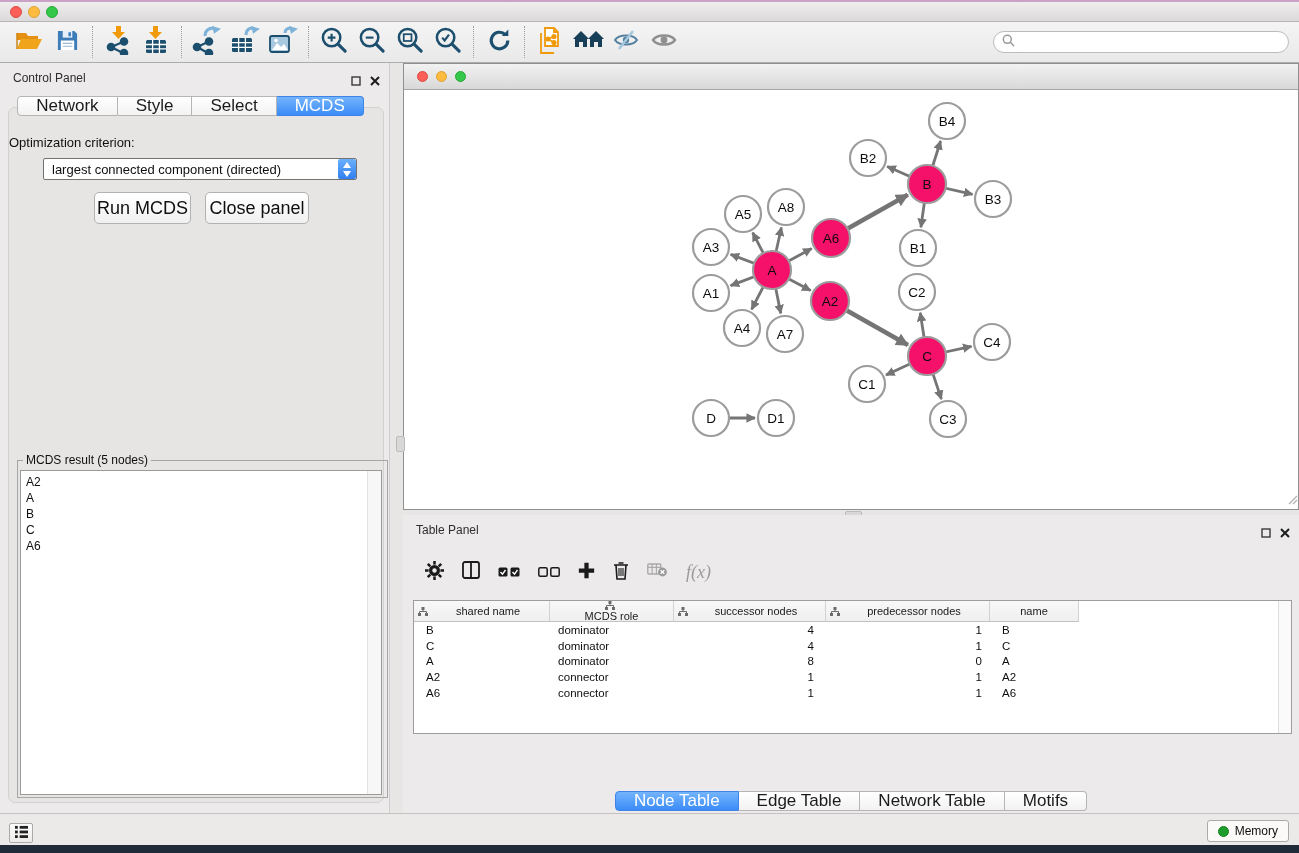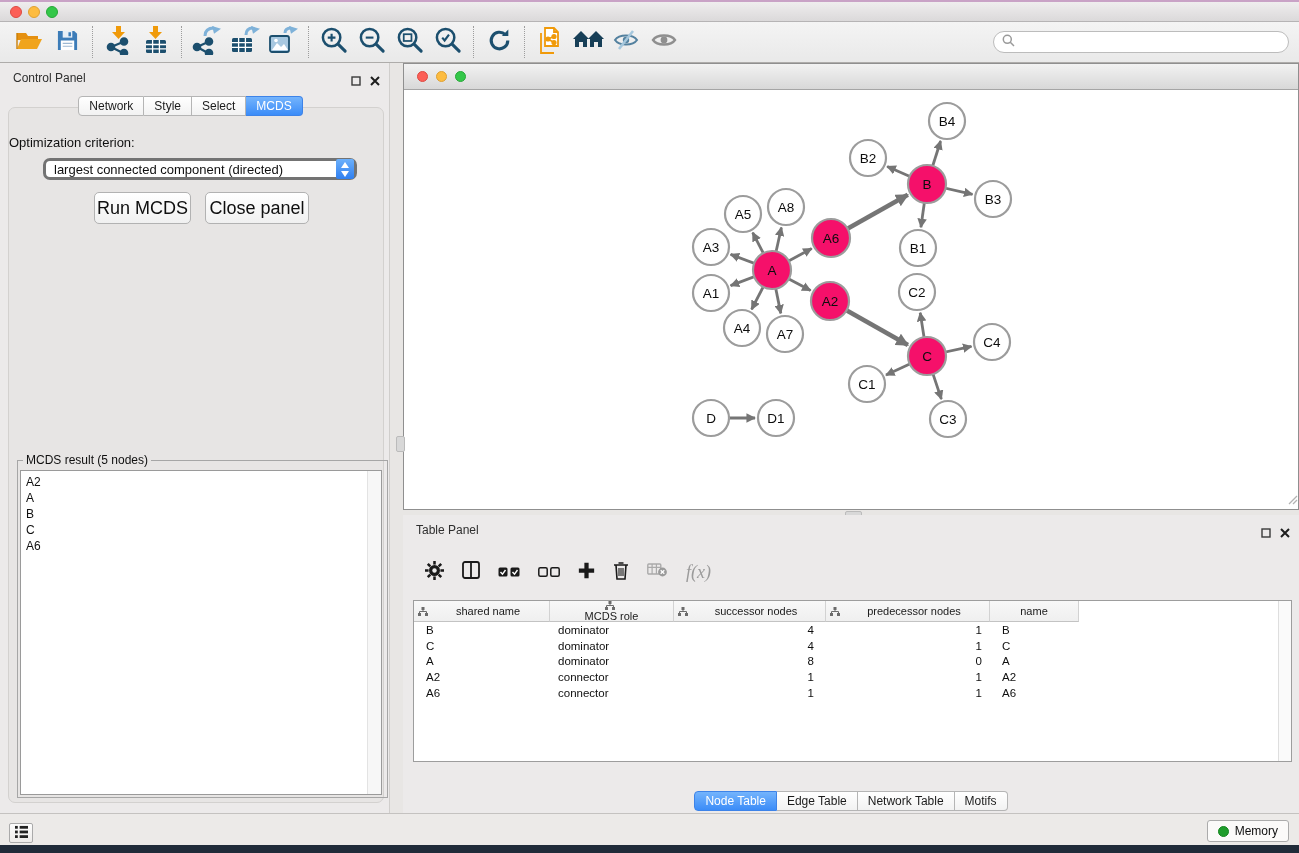--- a/index.html
+++ b/index.html
@@ -23,30 +23,30 @@
   #search-box{margin-left:auto;width:296px;height:22px;box-sizing:border-box;border:1px solid #bcbcbc;
     border-radius:12px;background:#fff;display:flex;align-items:center;padding:0 8px;gap:5px}
   #search-box input{border:none;outline:none;flex:1;font-size:13px;background:transparent;
     font-family:"Liberation Sans","DejaVu Sans",sans-serif}
   
   #control-panel{position:absolute;left:0;top:63px;width:390px;height:750px;background:#eceaea;
     border-right:1px solid #d0cecc;box-sizing:border-box}
   .panel-title{position:absolute;left:13px;top:8px;font-size:12px;color:#2e2e2e}
   .panel-icons{position:absolute;right:9px;top:9px;display:flex;gap:9px;align-items:center}
   #cp-tabs{position:absolute;left:0;right:8px;top:33px;display:flex;justify-content:center;z-index:3}
-  .seg-tab{height:18px;line-height:18px;padding:0 10px;font-size:12px;color:#1b1b1b;cursor:default;
+  .seg-tab{height:18px;line-height:18px;padding:0 18px;font-size:17px;color:#1b1b1b;cursor:default;
     background:linear-gradient(#ffffff,#f2f2f2);border:1px solid #b5b5b5;border-left:none}
   .seg-tab:first-child{border-left:1px solid #b5b5b5;border-radius:4px 0 0 4px}
   .seg-tab:last-child{border-radius:0 4px 4px 0}
   .seg-tab.sel{background:linear-gradient(#74b4fc,#3b8cf8);border-color:#3d83e8;color:#fff}
   #cp-body{position:absolute;left:8px;top:44px;width:376px;height:696px;box-sizing:border-box;
     background:#e7e5e4;border:1px solid #d3d1cf;border-radius:7px}
   #opt-label{position:absolute;left:0;right:0;top:27px;text-align:left;font-size:13px;color:#0f0f0f}
   #criterion{position:absolute;left:34px;top:50px;width:314px;height:22px;box-sizing:border-box;
-    background:#fff;border:3px solid #737373;border-radius:7px;display:flex;align-items:center}
+    background:#fff;border:1px solid #737373;border-radius:2px;display:flex;align-items:center}
   #criterion .val{flex:1;padding-left:8px;font-size:13px;color:#0f0f0f;white-space:nowrap}
   #criterion .stepper{width:18px;height:20px;margin-right:0px;border-radius:2px 2px 2px 2px;
     background:linear-gradient(#6cb0fb,#2f7ff0);display:flex;flex-direction:column;
     align-items:center;justify-content:center;gap:1px}
   .push-btn{position:absolute;height:32px;box-sizing:border-box;display:flex;align-items:center;justify-content:center;
     background:linear-gradient(#ffffff,#f0f0f0);border:1px solid #b2b2b2;border-radius:5px;font-size:18px;color:#0f0f0f}
   #run-btn{left:85px;top:84px;width:97px}
   #close-btn{left:196px;top:84px;width:104px}
   #mcds-box{position:absolute;left:8px;top:352px;width:369px;height:336px;border:1px solid #a6a6a6}
   #mcds-legend{position:absolute;left:5px;top:-8px;background:#e7e5e4;padding:0 3px;font-size:12px;color:#0f0f0f}
@@ -65,21 +65,21 @@
   #nw-grip{position:absolute;right:0;bottom:0}
   #desktop-vthumb{position:absolute;left:396px;top:436px;width:7px;height:14px;background:#d8d8d8;
     border:1px solid #bbb;border-radius:2px}
   #desktop-hthumb{position:absolute;left:845px;top:511px;width:15px;height:6px;background:#d8d8d8;
     border:1px solid #bbb;border-radius:2px}
   
   #table-panel{position:absolute;left:403px;top:515px;width:896px;height:298px;background:#eceaea}
   #tp-toolbar{position:absolute;left:22px;top:42px;height:30px;display:flex;align-items:center;gap:18px}
   .tp-icon{display:flex;align-items:center;justify-content:center}
   #fx-label{font-family:"Liberation Serif","DejaVu Serif",serif;font-style:italic;font-size:18px;color:#9b9b9b}
-  #node-table{position:absolute;left:10px;top:85px;width:879px;height:162px;box-sizing:border-box;
+  #node-table{position:absolute;left:10px;top:85px;width:879px;height:134px;box-sizing:border-box;
     background:#fff;border:1px solid #9d9d9d;overflow:hidden}
   #nt-head{display:flex;height:21px}
   .th{box-sizing:border-box;display:flex;align-items:center;background:linear-gradient(#f8f8f8,#efefef);
     border-right:1px solid #d2d2d2;border-bottom:1px solid #c3c3c3;font-size:11px;color:#1a1a1a;padding:0 4px}
   .th .lab{flex:1;text-align:center;white-space:nowrap}
   .tr{display:flex;height:15.8px;align-items:center}
   .td{box-sizing:border-box;font-size:11.5px;color:#0f0f0f;white-space:nowrap}
   #nt-scroll{position:absolute;right:0;top:0;bottom:0;width:12px;background:#fafafa;border-left:1px solid #dedede}
   #table-tabs{position:absolute;left:0;right:0;top:276px;display:flex;justify-content:center}
   

